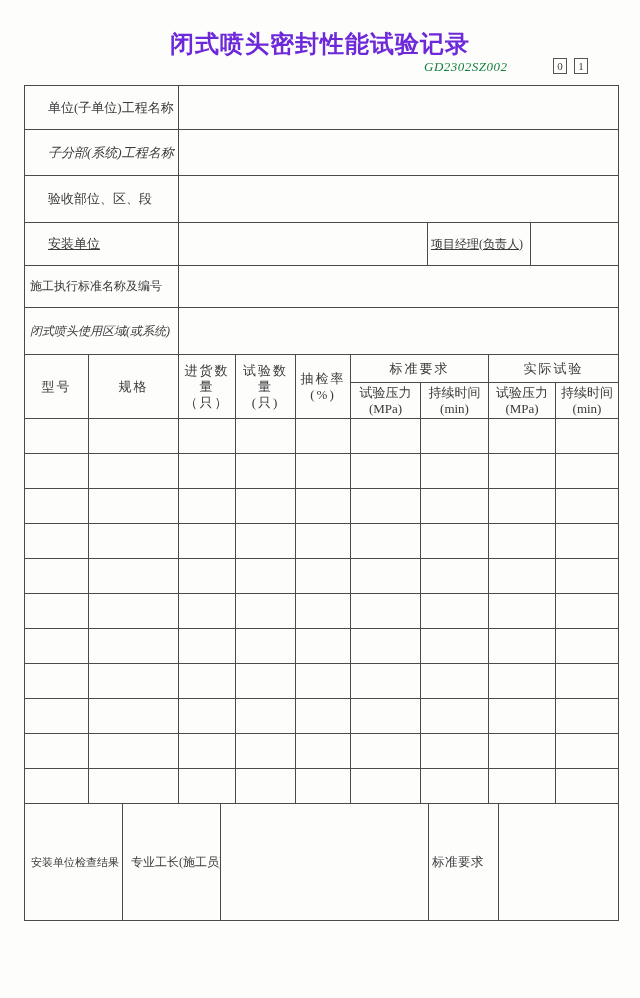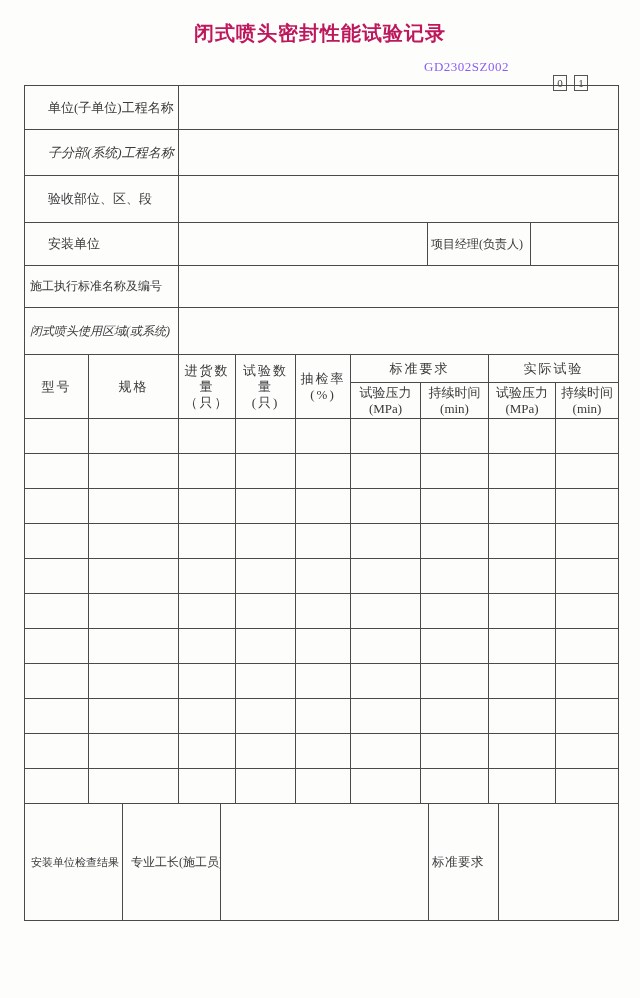--- a/index.html
+++ b/index.html
@@ -8,42 +8,42 @@
     position: relative;
     width: 640px;
     height: 998px;
     background: #fdfdfc;
     font-family: "Liberation Serif", "DejaVu Serif", serif;
     color: #3a3a3a;
     overflow: hidden;
   }
   .title {
     position: absolute;
-    top: 20px;
+    top: 28px;
     left: 0;
     width: 100%;
     text-align: center;
-    font-size: 20px;
+    font-size: 24px;
     font-weight: bold;
     letter-spacing: 1px;
-    color: #be185d;
+    color: #6d28d9;
   }
   .form-code {
     position: absolute;
     top: 59px;
     left: 424px;
     font-size: 13px;
     letter-spacing: 0.5px;
-    color: #8b5cf6;
+    color: #15803d;
+    font-style: italic;
   }
   .page-boxes {
     position: absolute;
     top: 58px;
     left: 553px;
-    margin-top: 17px;
   }
   .page-box {
     display: inline-block;
     width: 14px;
     height: 16px;
     border: 1px solid #555;
     margin-right: 3px;
     font-size: 11px;
     line-height: 15px;
     text-align: center;
@@ -77,21 +77,21 @@
   }
   .info-table .lbl.tight { font-size: 12px; padding-left: 5px; }
   .info-table .lbl2 {
     font-size: 12px;
     padding-left: 3px;
     white-space: nowrap;
   }
   .r1 { height: 44px; }
   .r2 { height: 46px; font-style: italic; }
   .r3 { height: 47px; }
-  .r4 { height: 43px; }
+  .r4 { height: 43px; text-decoration: underline; }
   .r5 { height: 42px; }
   .r6 { height: 47px; font-style: italic; }
   
   .test-table td { text-align: center; }
   .hdr-group { height: 28px; letter-spacing: 2px; }
   .hdr-sub   { height: 36px; }
   .hdr-main  { line-height: 17px; }
   .hdr-two   { line-height: 16px; }
   .test-table tbody tr { height: 35px; }
   

